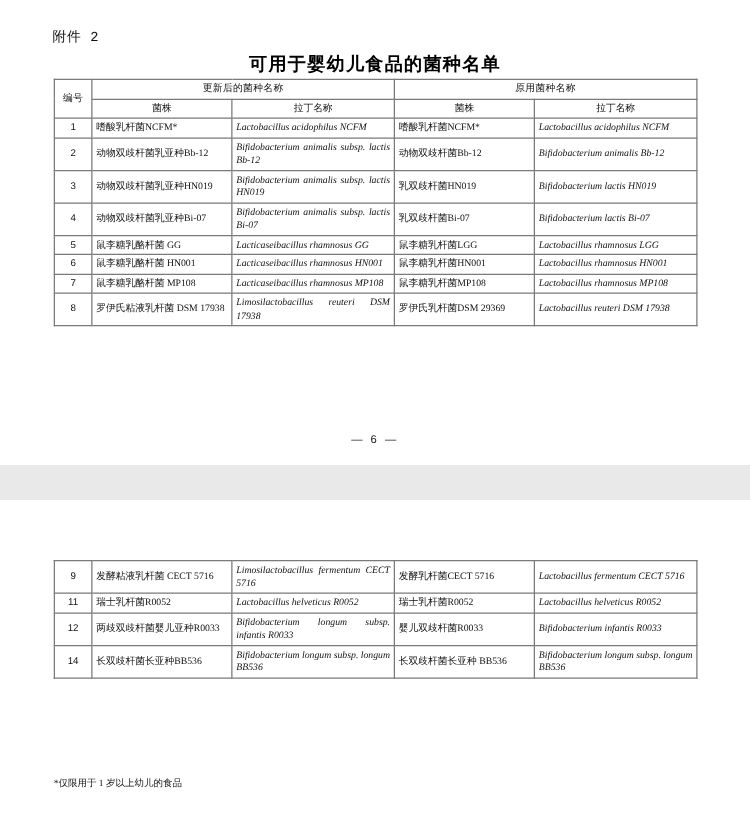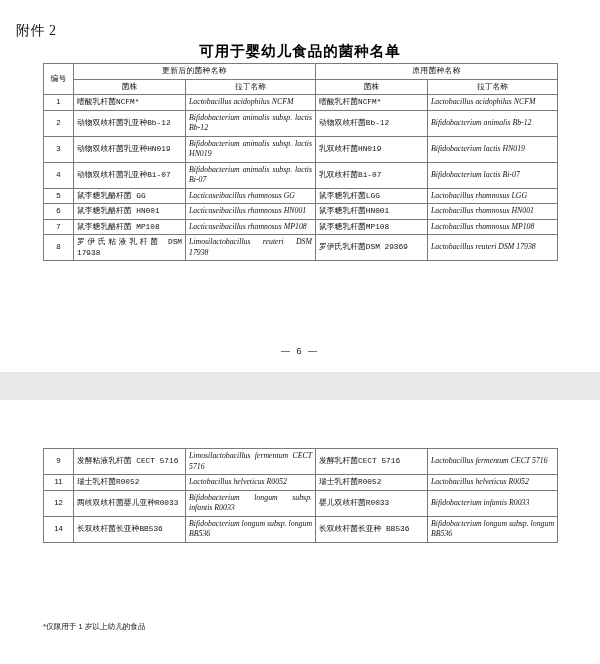--- a/index.html
+++ b/index.html
@@ -40,24 +40,24 @@
   }
   .gap {
     position: absolute;
     left: 0; top: 372px;
     width: 600px;
     height: 28px;
     background: #e9e9e9;
   }
   .attach-label {
     position: absolute;
-    left: 16px;
+    left: 42px;
     top: 22px;
-    font-size: 14px;
-    font-family: Liberation Serif, serif;
+    font-size: 11px;
+    font-family: Liberation Mono, monospace;
     letter-spacing: 0.5px;
     color: #111;
   }
   .doc-title {
     position: absolute;
     left: 0;
     top: 42px;
     width: 600px;
     text-align: center;
     font-size: 14.5px;
@@ -101,21 +101,21 @@
     text-align: center;
     font-family: "Liberation Sans", sans-serif;
     font-size: 8px;
   }
   .num {
     text-align: center;
     font-family: "Liberation Sans", sans-serif;
     font-size: 8px;
   }
   .cn {
-    font-family: Liberation Mono, monospace;
+    font-family: Liberation Serif, serif;
     font-size: 7.8px;
     text-align: justify;
   }
   .lat {
     font-style: italic;
     font-family: "Liberation Serif", serif;
     font-size: 7.8px;
     text-align: justify;
     text-justify: inter-word;
   }
@@ -128,21 +128,21 @@
     font-size: 9px;
     font-family: "Liberation Sans", sans-serif;
     color: #222;
     letter-spacing: 2px;
   }
   .footnote {
     position: absolute;
     left: 43px;
     top: 222px;
     font-size: 7.6px;
-    font-family: Liberation Sans, sans-serif;
+    font-family: Liberation Serif, serif;
     color: #111;
   }
   col.c1 { width: 30px; }
   col.c2 { width: 112px; }
   col.c3 { width: 130px; }
   col.c4 { width: 112px; }
   col.c5 { width: 130px; }
 </style>
 </head>
 <body>

